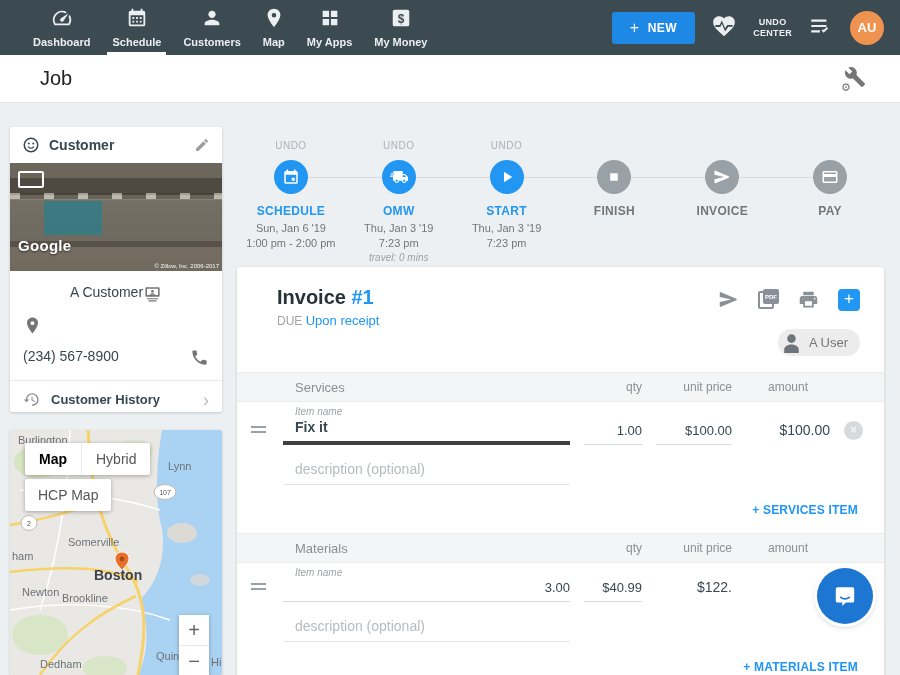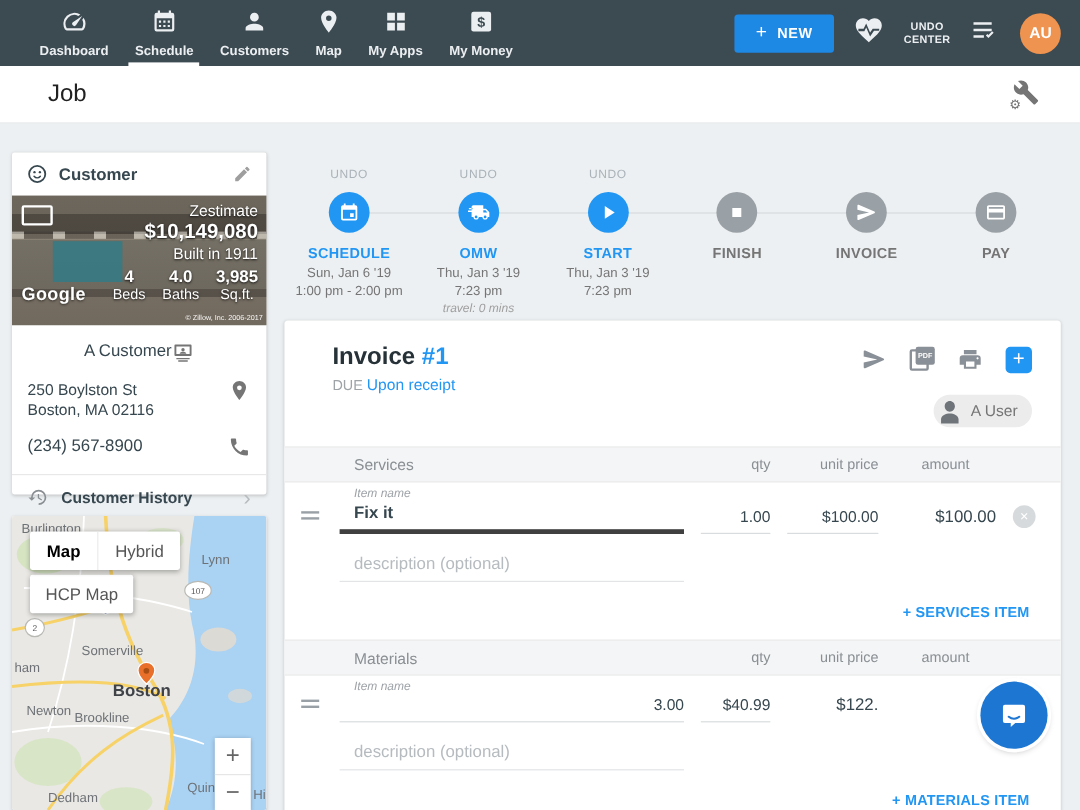--- a/index.html
+++ b/index.html
@@ -217,53 +217,30 @@
         <circle cx="15" cy="10" r="1.3" fill="#37474f"></circle>
         <path d="M8.5 14.5c1 1.2 2.2 1.8 3.5 1.8s2.5-.6 3.5-1.8" fill="none" stroke="#37474f" stroke-width="1.6" stroke-linecap="round"></path>
       </svg>
     <span class="t">Customer</span>
     <svg class="pencil" viewBox="0 0 24 24">
         <path d="M3 17.25V21h3.75L17.81 9.94l-3.75-3.75L3 17.25zM20.71 7.04a1 1 0 0 0 0-1.41l-2.34-2.34a1 1 0 0 0-1.41 0l-1.83 1.83 3.75 3.75 1.83-1.83z"></path>
       </svg>
   </div>
   <div class="photo">
     <div class="fs-ic"></div>
-    <div class="z-stack">
-      <div class="z-label">Zestimate</div>
-      <div class="z-value">$10,149,080</div>
-      <div class="z-built">Built in 1911</div>
-      <div class="z-stats">
-        <div class="z-col">
-            <div class="z-num">4</div>
-            <div class="z-cap">Beds</div>
-          </div>
-        <div class="z-col">
-            <div class="z-num">4.0</div>
-            <div class="z-cap">Baths</div>
-          </div>
-        <div class="z-col">
-            <div class="z-num">3,985</div>
-            <div class="z-cap">Sq.ft.</div>
-          </div>
-      </div>
-    </div>
     <div class="g-mark">Google</div>
     <div class="attr">© Zillow, Inc. 2006-2017</div>
   </div>
   <div class="cust-row r-name">
     <span class="v">A Customer</span>
     <svg viewBox="0 0 24 24">
         <path d="M4 4h16a1 1 0 0 1 1 1v10a1 1 0 0 1-1 1H4a1 1 0 0 1-1-1V5a1 1 0 0 1 1-1zm1 2v8h14V6H5zm7 1.5a1.8 1.8 0 1 1 0 3.6 1.8 1.8 0 0 1 0-3.6zM8.5 13.5c0-1.2 2.3-1.9 3.5-1.9s3.5.7 3.5 1.9H8.5zM5 18h14v1.4H5zM7 20.6h10V22H7z"></path>
       </svg>
   </div>
   <div class="cust-row r-addr">
-    <span class="v">
-      <div>250 Boylston St</div>
-      <div>Boston, MA 02116</div>
-    </span>
     <svg viewBox="0 0 24 24">
         <path d="M12 2C8.13 2 5 5.13 5 8.5c0 5.25 7 13.5 7 13.5s7-8.25 7-13.5C19 5.13 15.87 2 12 2zm0 9.5a2.5 2.5 0 1 1 0-5 2.5 2.5 0 0 1 0 5z"></path>
       </svg>
   </div>
   <div class="cust-row r-phone">
     <span class="v">(234) 567-8900</span>
     <svg viewBox="0 0 24 24">
         <path d="M6.62 10.79c1.44 2.83 3.76 5.14 6.59 6.59l2.2-2.2c.27-.27.67-.36 1.02-.24 1.12.37 2.33.57 3.57.57.55 0 1 .45 1 1V20c0 .55-.45 1-1 1-9.39 0-17-7.61-17-17 0-.55.45-1 1-1h3.5c.55 0 1 .45 1 1 0 1.25.2 2.45.57 3.57.11.35.03.74-.25 1.02l-2.2 2.2z"></path>
       </svg>
   </div>

